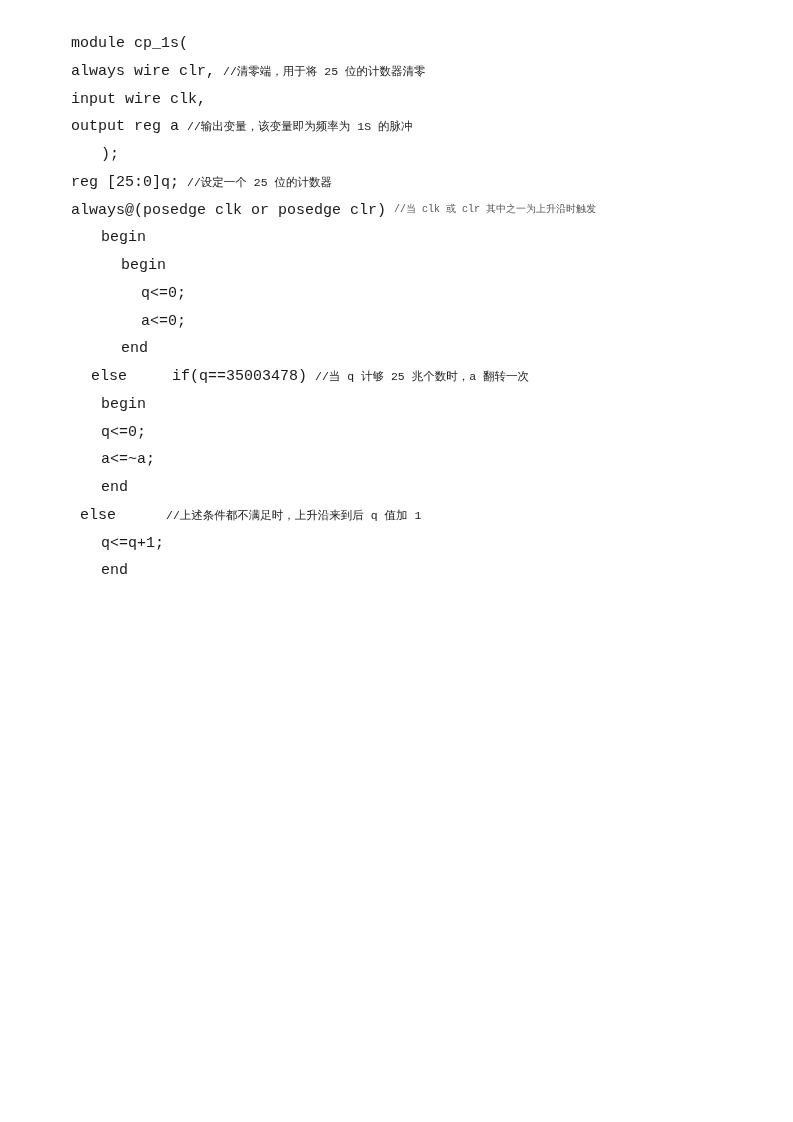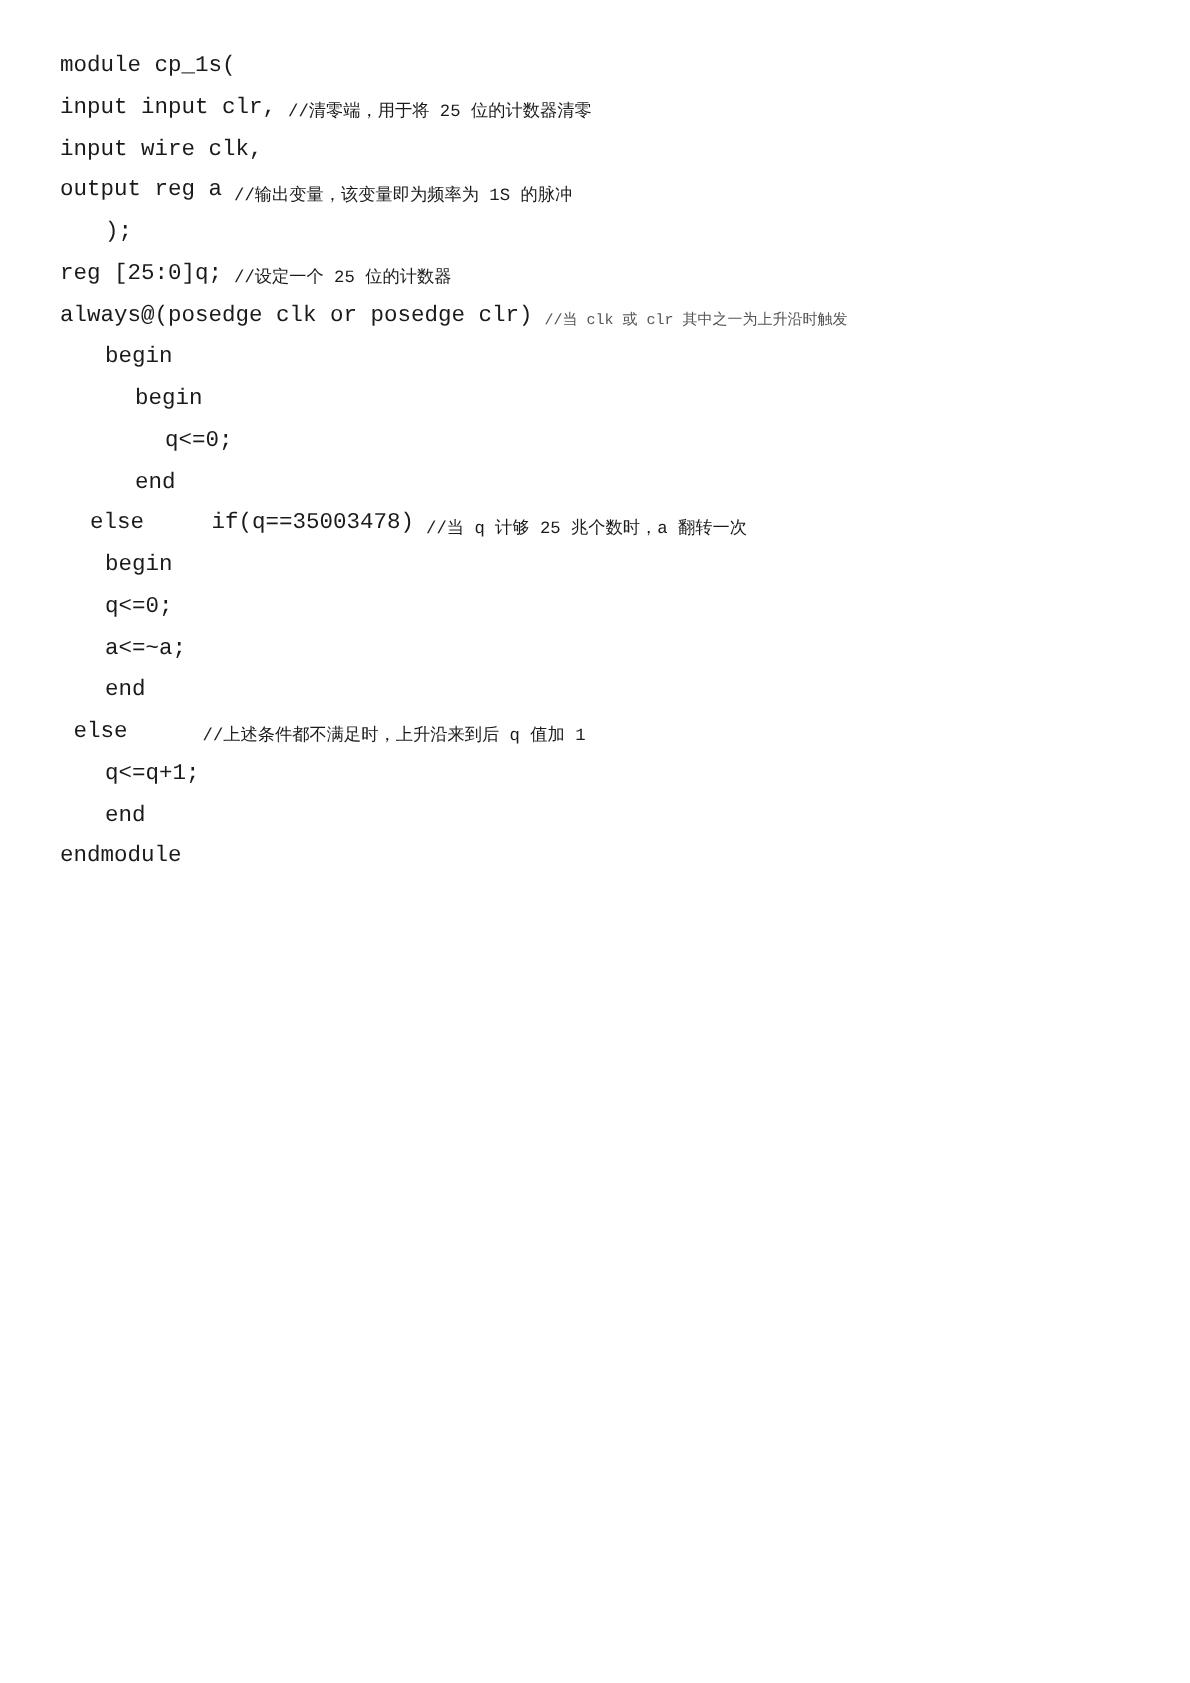--- a/index.html
+++ b/index.html
@@ -17,22 +17,23 @@
       min-height: 1122px;
       padding: 30px 40px;
     }
 
     .code-block {
       line-height: 1.85;
     }
 
     .code-line {
       display: flex;
-      align-items: flex-end;
+      align-items: center;
       white-space: pre;
+      margin-left: 31px;
     }
 
     .code-text {
       font-family: 'Courier New', Courier, monospace;
       font-size: 15px;
       color: #1a1a1a;
     }
 
     .comment {
       font-size: 11.5px;
@@ -56,21 +57,21 @@
 </head>
 <body>
 
 <div class="code-block">
 
   <div class="code-line">
     <span class="code-text">module cp_1s(</span>
   </div>
 
   <div class="code-line">
-    <span class="code-text">input input clr,</span>
+    <span class="code-text">always wire clr,</span>
     <span class="comment">//清零端，用于将 25 位的计数器清零</span>
   </div>
 
   <div class="code-line">
     <span class="code-text">input wire clk,</span>
   </div>
 
   <div class="code-line">
     <span class="code-text">output reg a</span>
     <span class="comment">//输出变量，该变量即为频率为 1S 的脉冲</span>
@@ -96,20 +97,23 @@
 
 
   <div class="code-line indent2">
     <span class="code-text">begin</span>
   </div>
 
   <div class="code-line indent3">
     <span class="code-text">q&lt;=0;</span>
   </div>
 
+  <div class="code-line indent3">
+    <span class="code-text">a&lt;=0;</span>
+  </div>
 
   <div class="code-line indent2">
     <span class="code-text">end</span>
   </div>
 
   <div class="code-line" style="padding-left:20px;">
     <span class="code-text">else     if(q==35003478)</span>
     <span class="comment">//当 q 计够 25 兆个数时，a 翻转一次</span>
   </div>
 
@@ -135,17 +139,14 @@
   </div>
 
   <div class="code-line indent1">
     <span class="code-text">q&lt;=q+1;</span>
   </div>
 
   <div class="code-line indent1">
     <span class="code-text">end</span>
   </div>
 
-  <div class="code-line">
-    <span class="code-text">endmodule</span>
-  </div>
 
 </div>
 
 </body></html>

